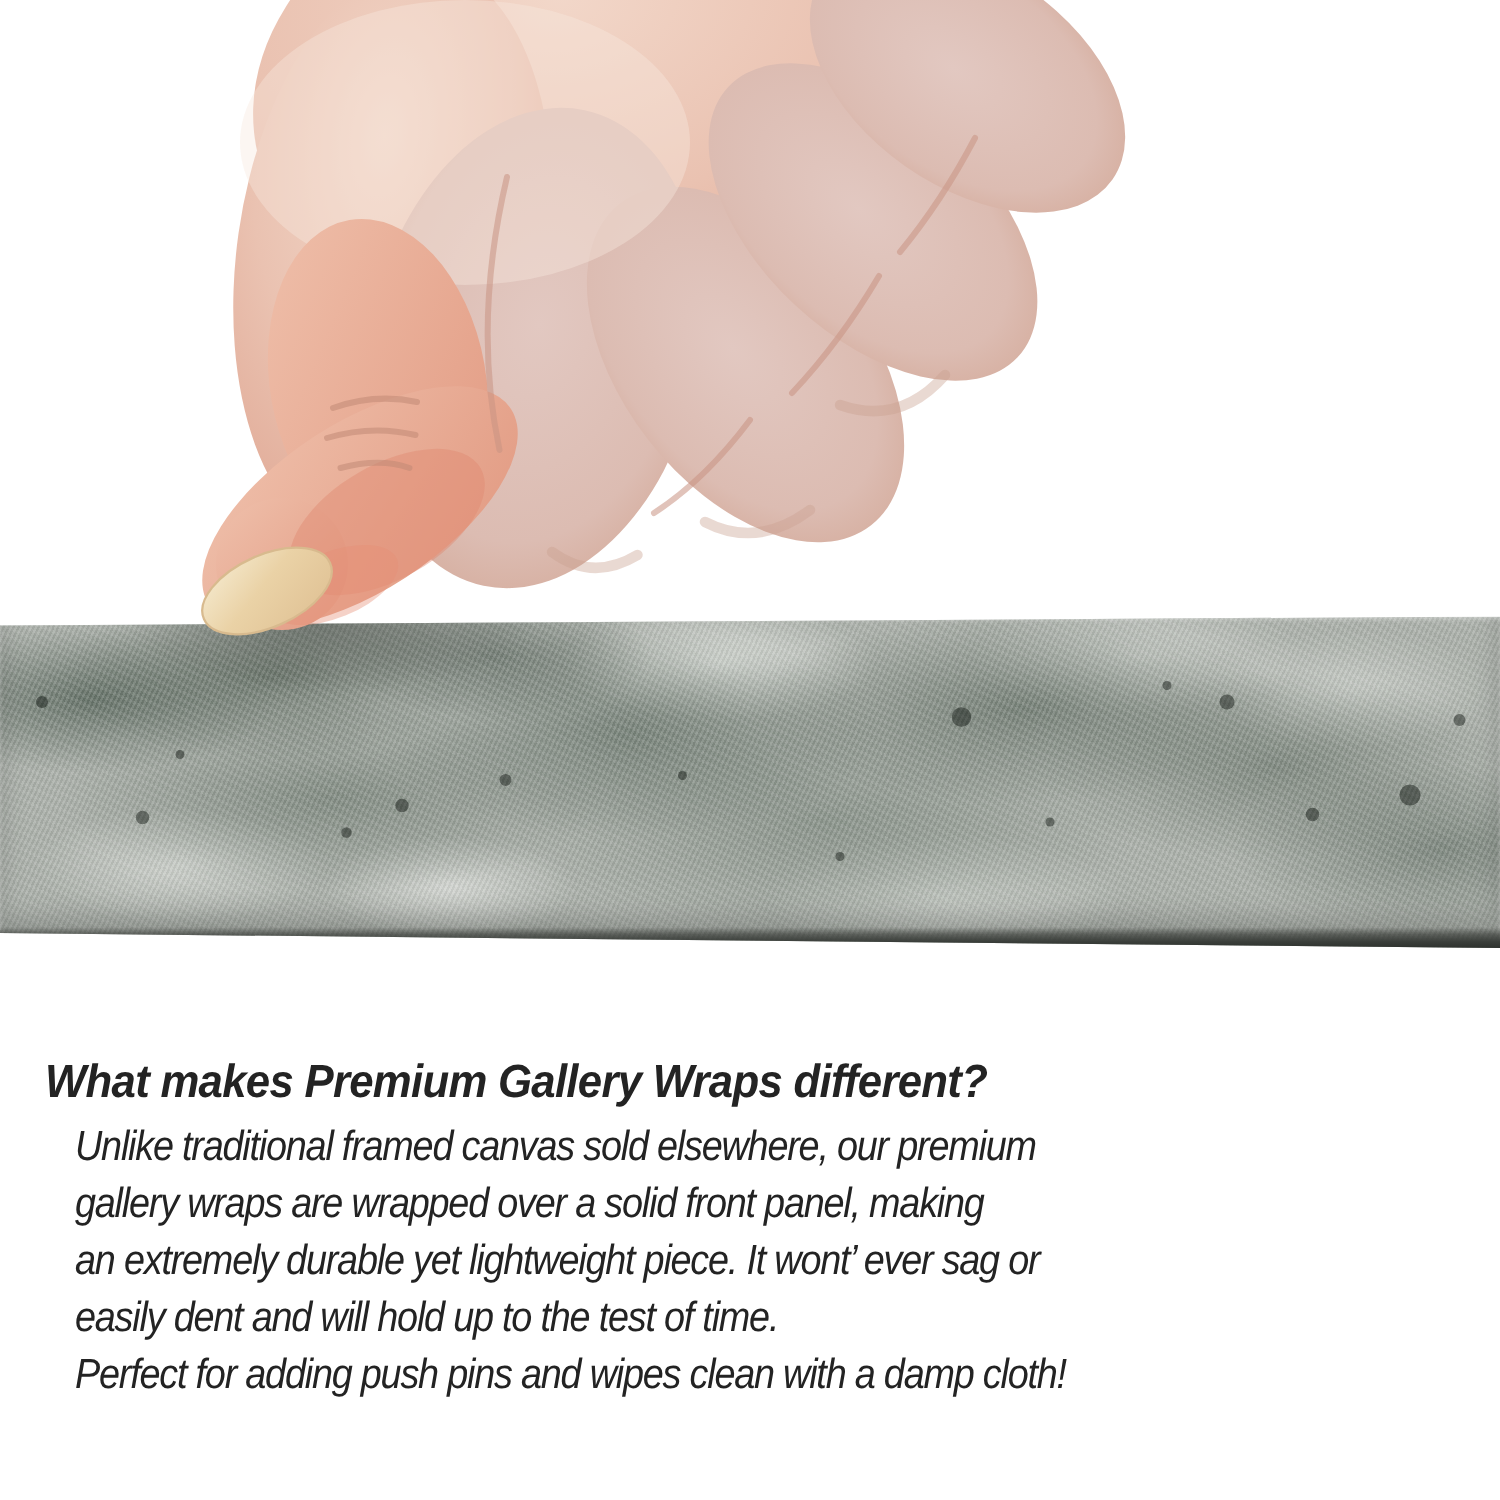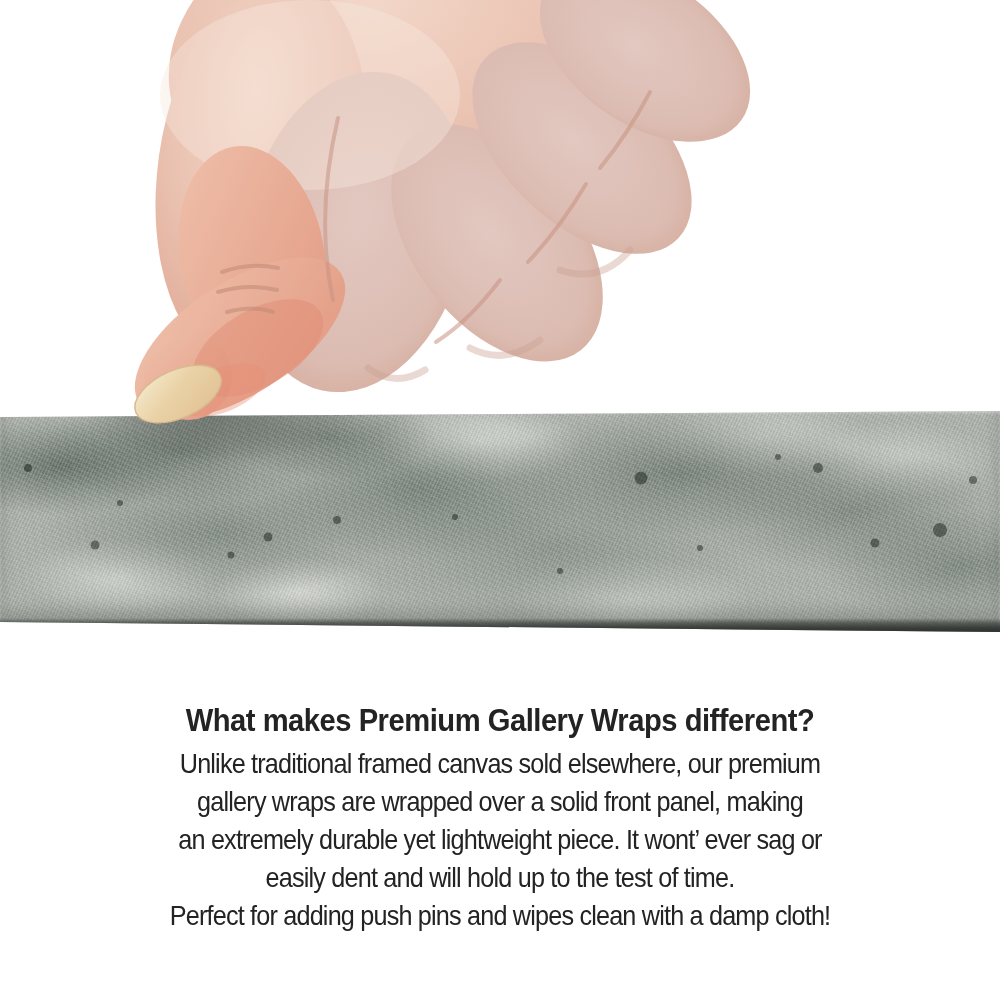--- a/index.html
+++ b/index.html
@@ -42,21 +42,21 @@
     position:absolute;left:0;right:0;bottom:0;height:14px;
     background:linear-gradient(to bottom, rgba(40,44,40,0) 0%, rgba(45,48,44,.55) 35%, #3a3e3a 70%, #2e322e 100%);
   }
   .thumb-contact-shadow{
     position:absolute;left:80px;top:0;width:280px;height:52px;
     background:radial-gradient(ellipse at 50% 0%, rgba(28,33,28,.35), transparent 70%);
   }
   
   .copy{
     position:absolute;left:0;right:0;top:701px;z-index:4;
-    text-align:center;color:#232323;
+    color:#232323;font-style:italic;
   }
   .headline{
     margin:0 0 4px 0;font-size:31px;font-weight:600;letter-spacing:-0.5px;
     line-height:40px;transform:scaleX(.94);
   }
   .body-line{
     font-size:28px;font-weight:400;letter-spacing:-0.9px;
     line-height:38px;transform:scaleX(.9);white-space:nowrap;
   }
 </style>

